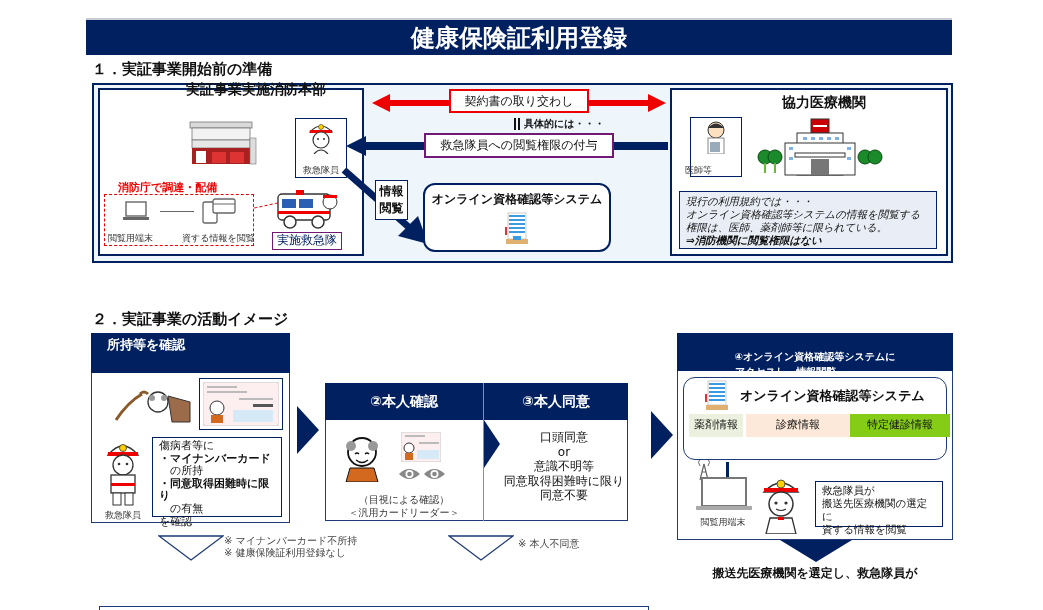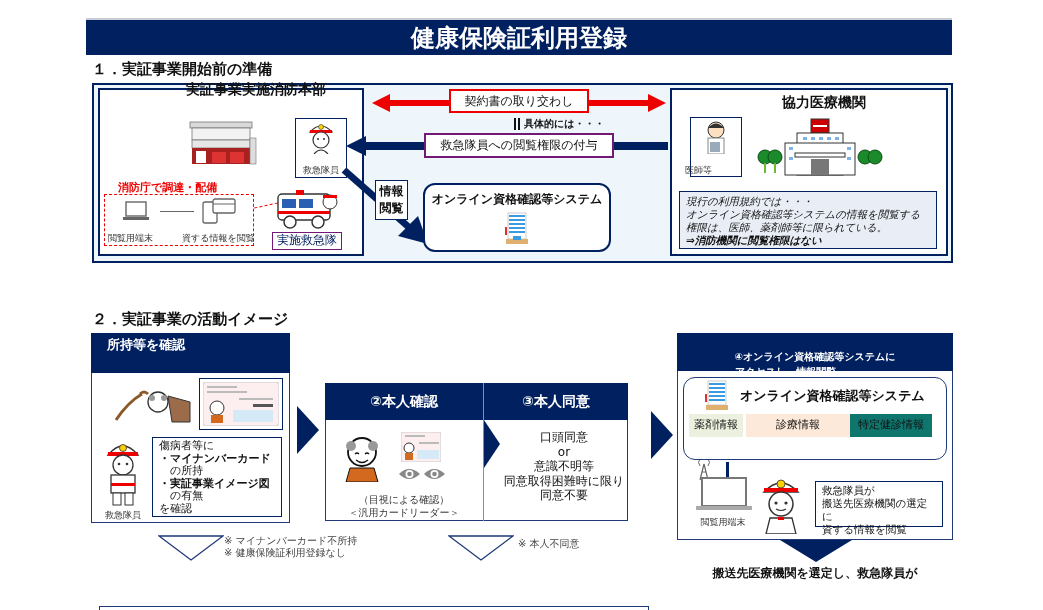--- a/index.html
+++ b/index.html
@@ -238,21 +238,21 @@
     <rect x="9" y="46" width="24" height="3" fill="#e00"></rect>
     <rect x="11" y="56" width="8" height="12" fill="#fff" stroke="#333"></rect>
       <rect x="23" y="56" width="8" height="12" fill="#fff" stroke="#333"></rect>
   </svg>
 </div>
 <div class="abs tiny" style="left:100px;top:509px;width:46px;text-align:center;">救急隊員</div>
 <div class="abs speech" style="left:152px;top:437px;width:130px;height:80px;font-size:11px;line-height:12.6px;">
   <div>傷病者等に</div>
   <div style="font-weight:bold;">・マイナンバーカード</div>
   <div>　の所持</div>
-  <div style="font-weight:bold;">・実証事業イメージ図</div>
+  <div style="font-weight:bold;">・同意取得困難時に限り</div>
   <div>　の有無</div>
   <div>を確認</div>
 </div>
 
 <div class="abs chev" style="left:297px;top:406px;"></div>
 
 <div class="abs panel" style="left:325px;top:383px;width:303px;height:138px;"></div>
 <div class="abs panel-head" style="left:325px;top:383px;width:158px;height:37px;line-height:37px;font-size:14px;">②本人確認</div>
 <div class="abs" style="left:483px;top:383px;width:1px;height:138px;background:#7f8fb0;"></div>
 <div class="abs panel-head" style="left:484px;top:383px;width:144px;height:37px;line-height:37px;font-size:14px;">③本人同意</div>
@@ -319,21 +319,21 @@
         <rect x="7" y="15" width="16" height="2"></rect>
         <rect x="7" y="19" width="16" height="2"></rect>
       </g>
     <rect x="3" y="14" width="2" height="8" fill="#d33"></rect>
     <rect x="4" y="25" width="22" height="5" fill="#e0b070"></rect>
   </svg>
 </div>
 <div class="abs" style="left:740px;top:387px;font-size:13px;font-weight:bold;">オンライン資格確認等システム</div>
 <div class="abs info-tag" style="left:689px;top:414px;width:54px;height:23px;background:#ebf1de;">薬剤情報</div>
 <div class="abs info-tag" style="left:746px;top:414px;width:104px;height:23px;background:#fde9d9;">診療情報</div>
-<div class="abs info-tag" style="left:850px;top:414px;width:82px;height:23px;background:#0f766e;">特定健診情報</div>
+<div class="abs info-tag" style="left:850px;top:414px;width:100px;height:23px;background:#84cc16;">特定健診情報</div>
 
 <div class="abs" style="left:694px;top:460px;">
   <svg width="60" height="52" viewBox="0 0 60 52">
     <path d="M6 6 Q3 2 6 -1 M14 6 Q17 2 14 -1" stroke="#666" stroke-width="1" fill="none"></path>
     <path d="M10 4 L6 20 M10 4 L14 20 M8 12 L12 12" stroke="#666" stroke-width="1.2" fill="none"></path>
     <rect x="32" y="2" width="3" height="16" fill="#002060"></rect>
     <rect x="8" y="18" width="44" height="28" fill="#fff" stroke="#777" stroke-width="2"></rect>
     <rect x="2" y="46" width="56" height="4" fill="#aaa"></rect>
   </svg>
 </div>

